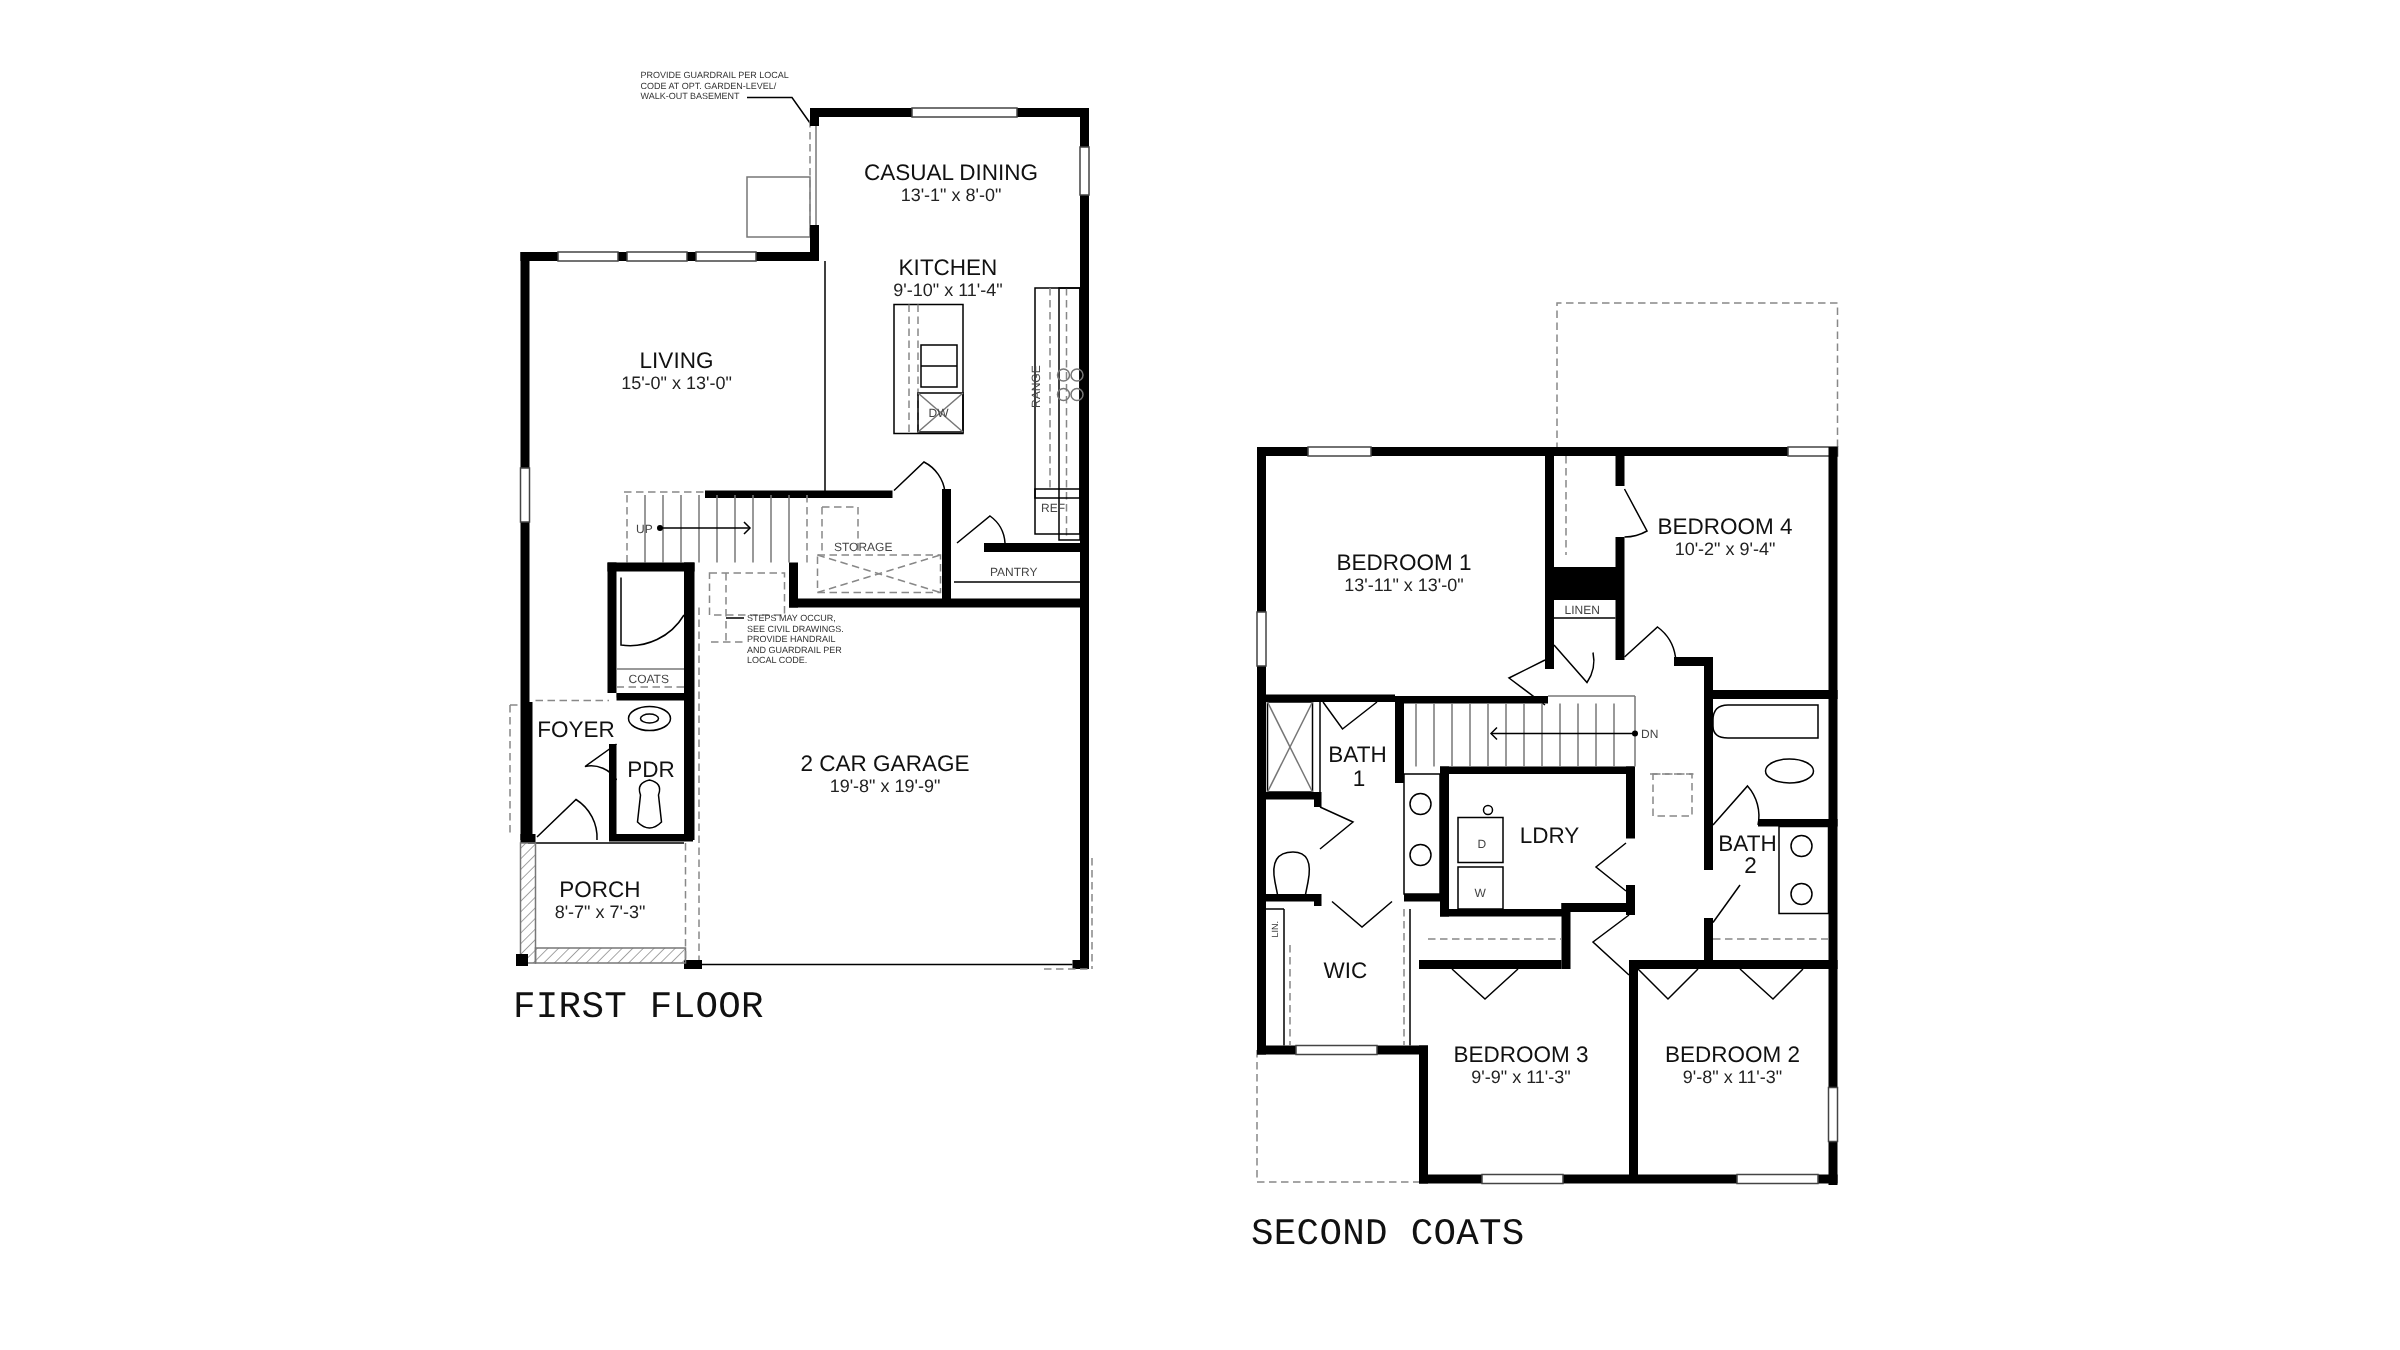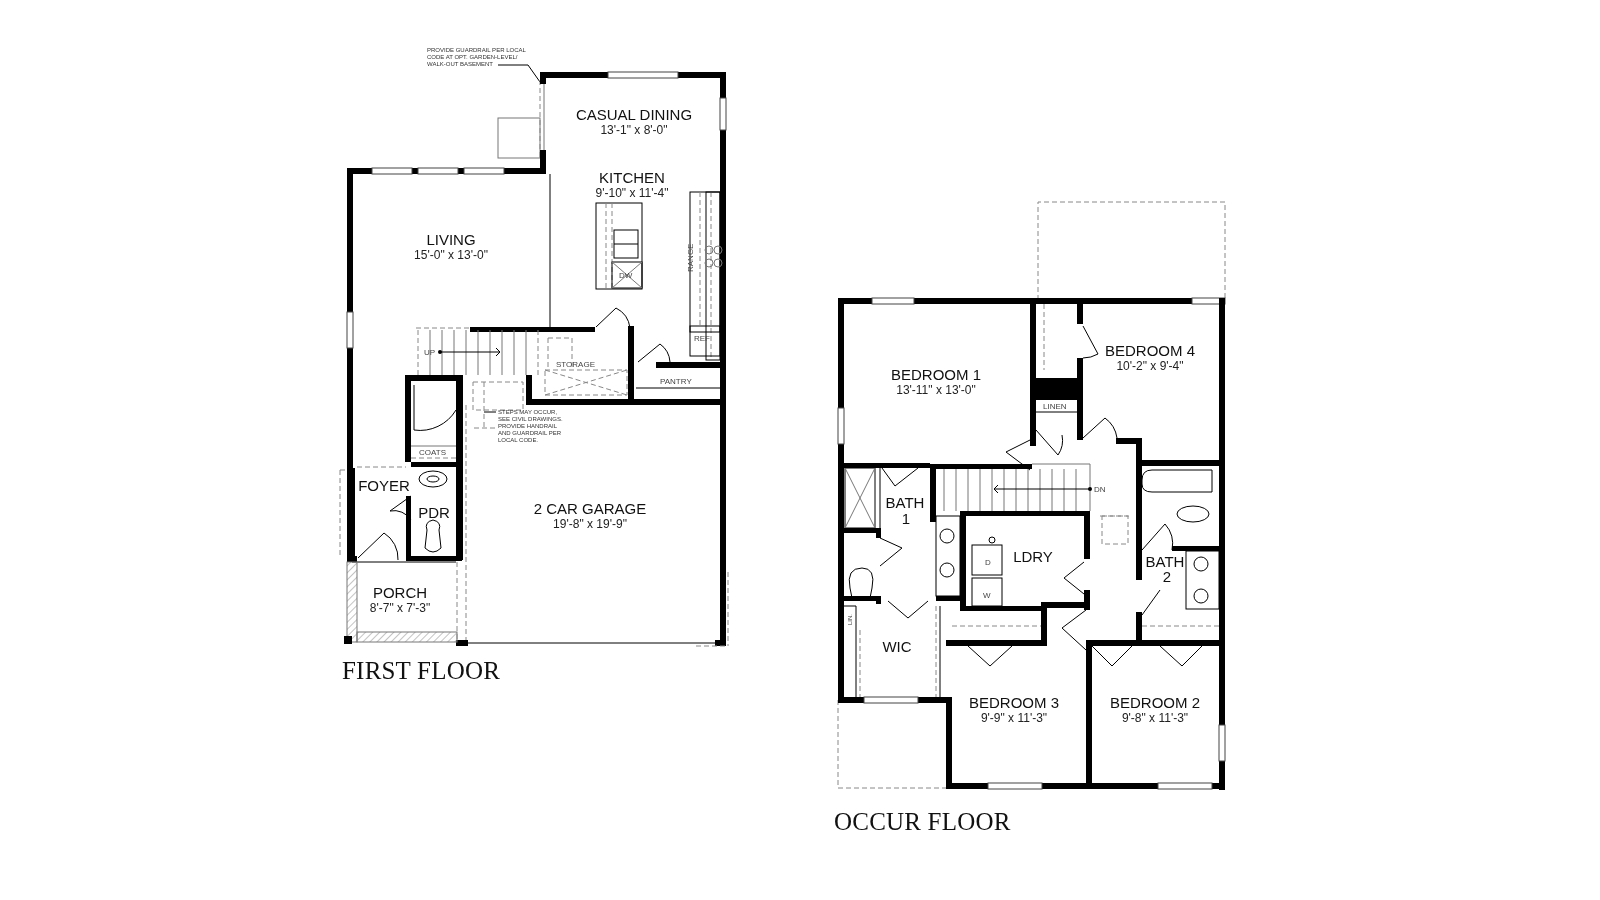--- a/index.html
+++ b/index.html
@@ -7,21 +7,21 @@
   svg { position: absolute; left: 0; top: 0; }
   .wall { fill: #000; }
   .thin { stroke: #000; stroke-width: 1; fill: none; }
   .gray { stroke: #777; stroke-width: 1; fill: none; }
   .dash { stroke: #888; stroke-width: 1; fill: none; stroke-dasharray: 5 3; }
   .win { fill: #fff; stroke: #444; stroke-width: 1; }
   .room { font-family: "Liberation Sans", sans-serif; font-size: 15px; fill: #111; text-anchor: middle; }
   .dim { font-family: "Liberation Sans", sans-serif; font-size: 12px; fill: #222; text-anchor: middle; }
   .small { font-family: "Liberation Sans", sans-serif; font-size: 8px; fill: #444; }
   .tiny { font-family: "Liberation Sans", sans-serif; font-size: 6px; fill: #333; }
-  .floor-title { position: absolute; font-family: Liberation Serif, serif; font-size: 25px; color: #111; letter-spacing: 0.2px; }
+  .floor-title { position: absolute; font-family: Liberation Mono, monospace; font-size: 25px; color: #111; letter-spacing: 0.2px; }
 </style>
 </head>
 <body>
 
 <svg width="1600" height="900" viewBox="0 0 1600 900">
 
   <g>
 
     <g>
       <text class="tiny" x="427" y="52">PROVIDE GUARDRAIL PER LOCAL</text>
@@ -342,13 +342,13 @@
   </g>
 
   <defs>
     <pattern id="hatch" width="5" height="5" patternUnits="userSpaceOnUse" patternTransform="rotate(45)">
       <line x1="0" y1="0" x2="0" y2="5" stroke="#888" stroke-width="1"></line>
     </pattern>
   </defs>
 </svg>
 
 <div class="floor-title" style="left:342px; top:657px;">FIRST FLOOR</div>
-<div class="floor-title" style="left:834px; top:808px;">OCCUR FLOOR</div>
+<div class="floor-title" style="left:834px; top:808px;">SECOND COATS</div>
 
 </body></html>

